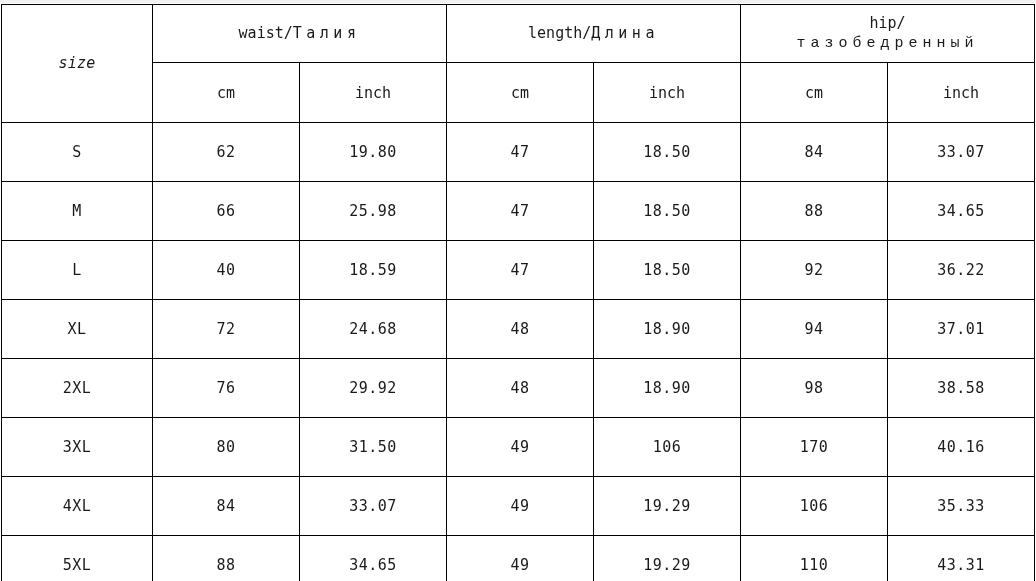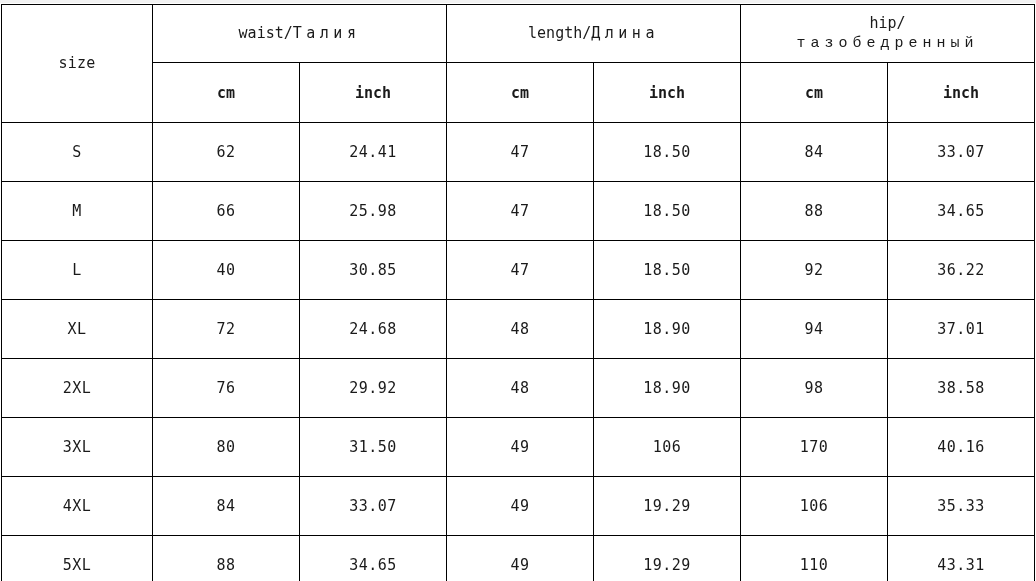--- a/index.html
+++ b/index.html
@@ -57,24 +57,24 @@
   
   .hdr-group {
     height: 58px;
     font-size: 15px;
     line-height: 1.35;
     letter-spacing: 0.2px;
   }
   .hdr-sub {
     height: 60px;
     font-size: 15px;
-    font-weight: bold;
   }
   .hdr-size {
     font-size: 15px;
+    font-style: italic;
   }
 
   
   .cyr {
     letter-spacing: 4.5px;
   }
   .lat {
     letter-spacing: 0px;
   }
   .hip-line1 {
@@ -134,39 +134,39 @@
         <td>inch</td>
         <td>cm</td>
         <td>inch</td>
         <td>cm</td>
         <td>inch</td>
       </tr>
 
       <tr class="data-row">
         <td>S</td>
         <td>62</td>
-        <td>24.41</td>
+        <td>19.80</td>
         <td>47</td>
         <td>18.50</td>
         <td>84</td>
         <td>33.07</td>
       </tr>
       <tr class="data-row">
         <td>M</td>
         <td>66</td>
         <td>25.98</td>
         <td>47</td>
         <td>18.50</td>
         <td>88</td>
         <td>34.65</td>
       </tr>
       <tr class="data-row">
         <td>L</td>
         <td>40</td>
-        <td>30.85</td>
+        <td>18.59</td>
         <td>47</td>
         <td>18.50</td>
         <td>92</td>
         <td>36.22</td>
       </tr>
       <tr class="data-row">
         <td>XL</td>
         <td>72</td>
         <td>24.68</td>
         <td>48</td>

